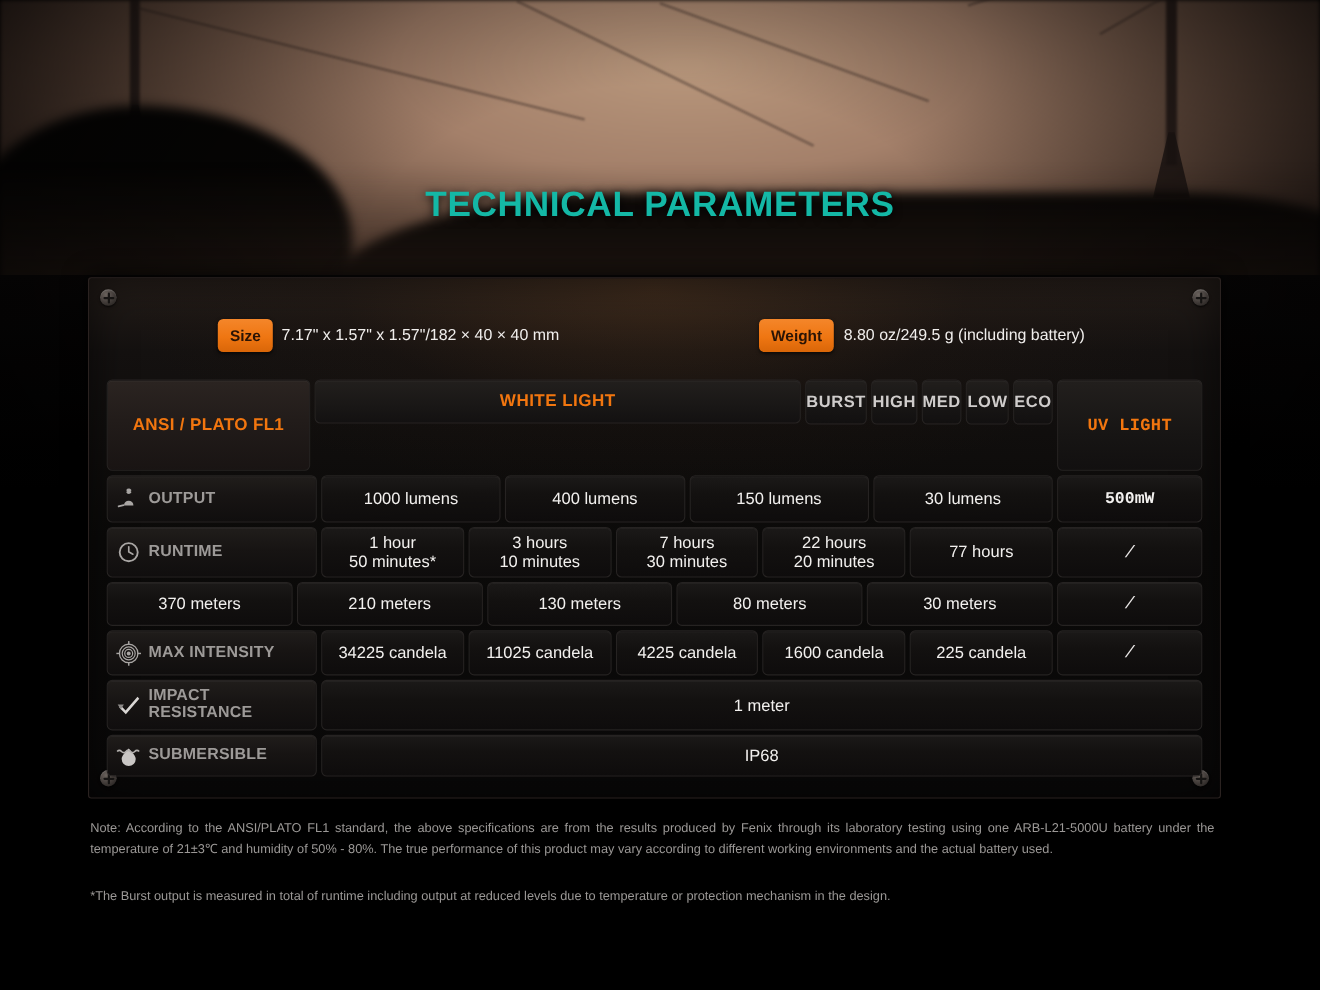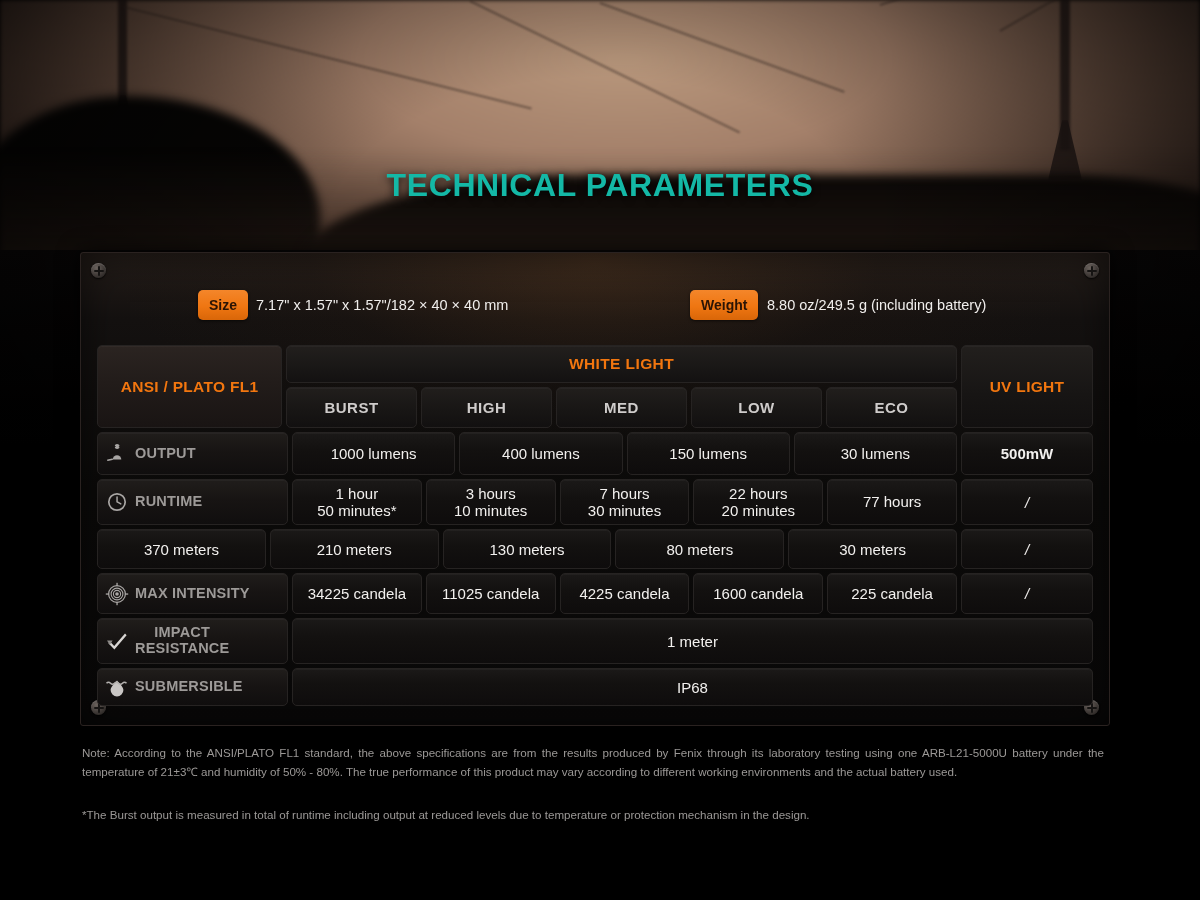--- a/index.html
+++ b/index.html
@@ -85,21 +85,21 @@
     box-shadow:inset 0 1px 0 rgba(255,255,255,.035);
   }
   .lbl{
     width:183px;flex:0 0 183px;justify-content:flex-start;padding-left:6px;
     color:#9d9a98;font-size:14.5px;font-weight:bold;letter-spacing:.2px;gap:5px;
     background:linear-gradient(to bottom,#201d1b 0%,#171413 45%,#100e0e 100%);
   }
   .lbl .txt{text-align:left;line-height:1.08;}
   .ico{flex:0 0 26px;width:26px;height:26px;display:block;}
   .c5{flex:1 1 0;}
-  .uv{width:130px;flex:0 0 130px;}
+  .uv{width:130px;flex:0 0 130px;font-family:Liberation Mono, monospace;}
   .head-ansi{
     height:81px;color:#f2760f;font-size:15.5px;font-weight:bold;letter-spacing:.3px;
     justify-content:center;padding-left:0;
     background:linear-gradient(to bottom,#2b2421 0%,#221c1a 45%,#191413 100%);
   }
   .head-white{
     flex:1 1 0;height:38px;color:#f2760f;font-size:15.5px;font-weight:bold;letter-spacing:.4px;
     background:linear-gradient(to bottom,#221f1d 0%,#191716 60%,#131111 100%);
   }
   .head-uv{
@@ -112,21 +112,21 @@
   }
   .r38{height:38px;}
   .r39{height:39px;}
   .r41{height:41px;}
   .r44{height:44px;}
   .r36{height:36px;}
   .two{line-height:1.16;}
   .bold{font-weight:bold;}
   .slash{font-style:italic;color:#efeceb;font-size:15px;}
   .wide{flex:1 1 0;}
-  .hcol{display:flex;flex-direction:column;gap:4px;flex:1 1 0;}
+  .hcol{display:flex;flex-direction:row;gap:4px;flex:1 1 0;}
   .hsub{display:flex;gap:4px;}
 
   
   .notes{
     position:absolute;left:82px;top:744px;width:1022px;
     color:#9b9896;font-size:11.6px;line-height:1.62;text-align:justify;
   }
   .note2{position:absolute;left:82px;top:806px;width:1022px;
     color:#9b9896;font-size:11.6px;line-height:1.62;}
 </style>
@@ -265,21 +265,21 @@
       <div class="cell c5 r39">225 candela</div>
       <div class="cell uv r39 slash">/</div>
     </div>
 
     <div class="trow">
       <div class="cell lbl r44">
         <svg class="ico" viewBox="0 0 26 26">
           <path d="M6 13.5 L10.2 18 L21 5.5 L22.6 7.2 L10.4 21.4 L4.4 15.2 Z" fill="#d9d6d4"></path>
           <path d="M3 12.5 L8.6 12.5 L5.8 17 Z" fill="#8e8b89"></path>
         </svg>
-        <span class="txt" style="white-space:pre-line;text-align:center;">IMPACT
+        <span class="txt" style="white-space:pre-line;">IMPACT
 RESISTANCE</span>
       </div>
       <div class="cell wide r44">1 meter</div>
     </div>
 
     <div class="trow">
       <div class="cell lbl r36">
         <svg class="ico" viewBox="0 0 26 26">
           <path d="M13 6.5 C16.6 10.6 19.4 13.3 19.4 16 A6.4 6.4 0 0 1 6.6 16 C6.6 13.3 9.4 10.6 13 6.5 Z" fill="#c9c6c4"></path>
           <path d="M2.5 9.2 q2-2.1 4 0 t4 0 t4 0 t4 0 t4 0" fill="none" stroke="#b3b0ae" stroke-width="1.5"></path>

